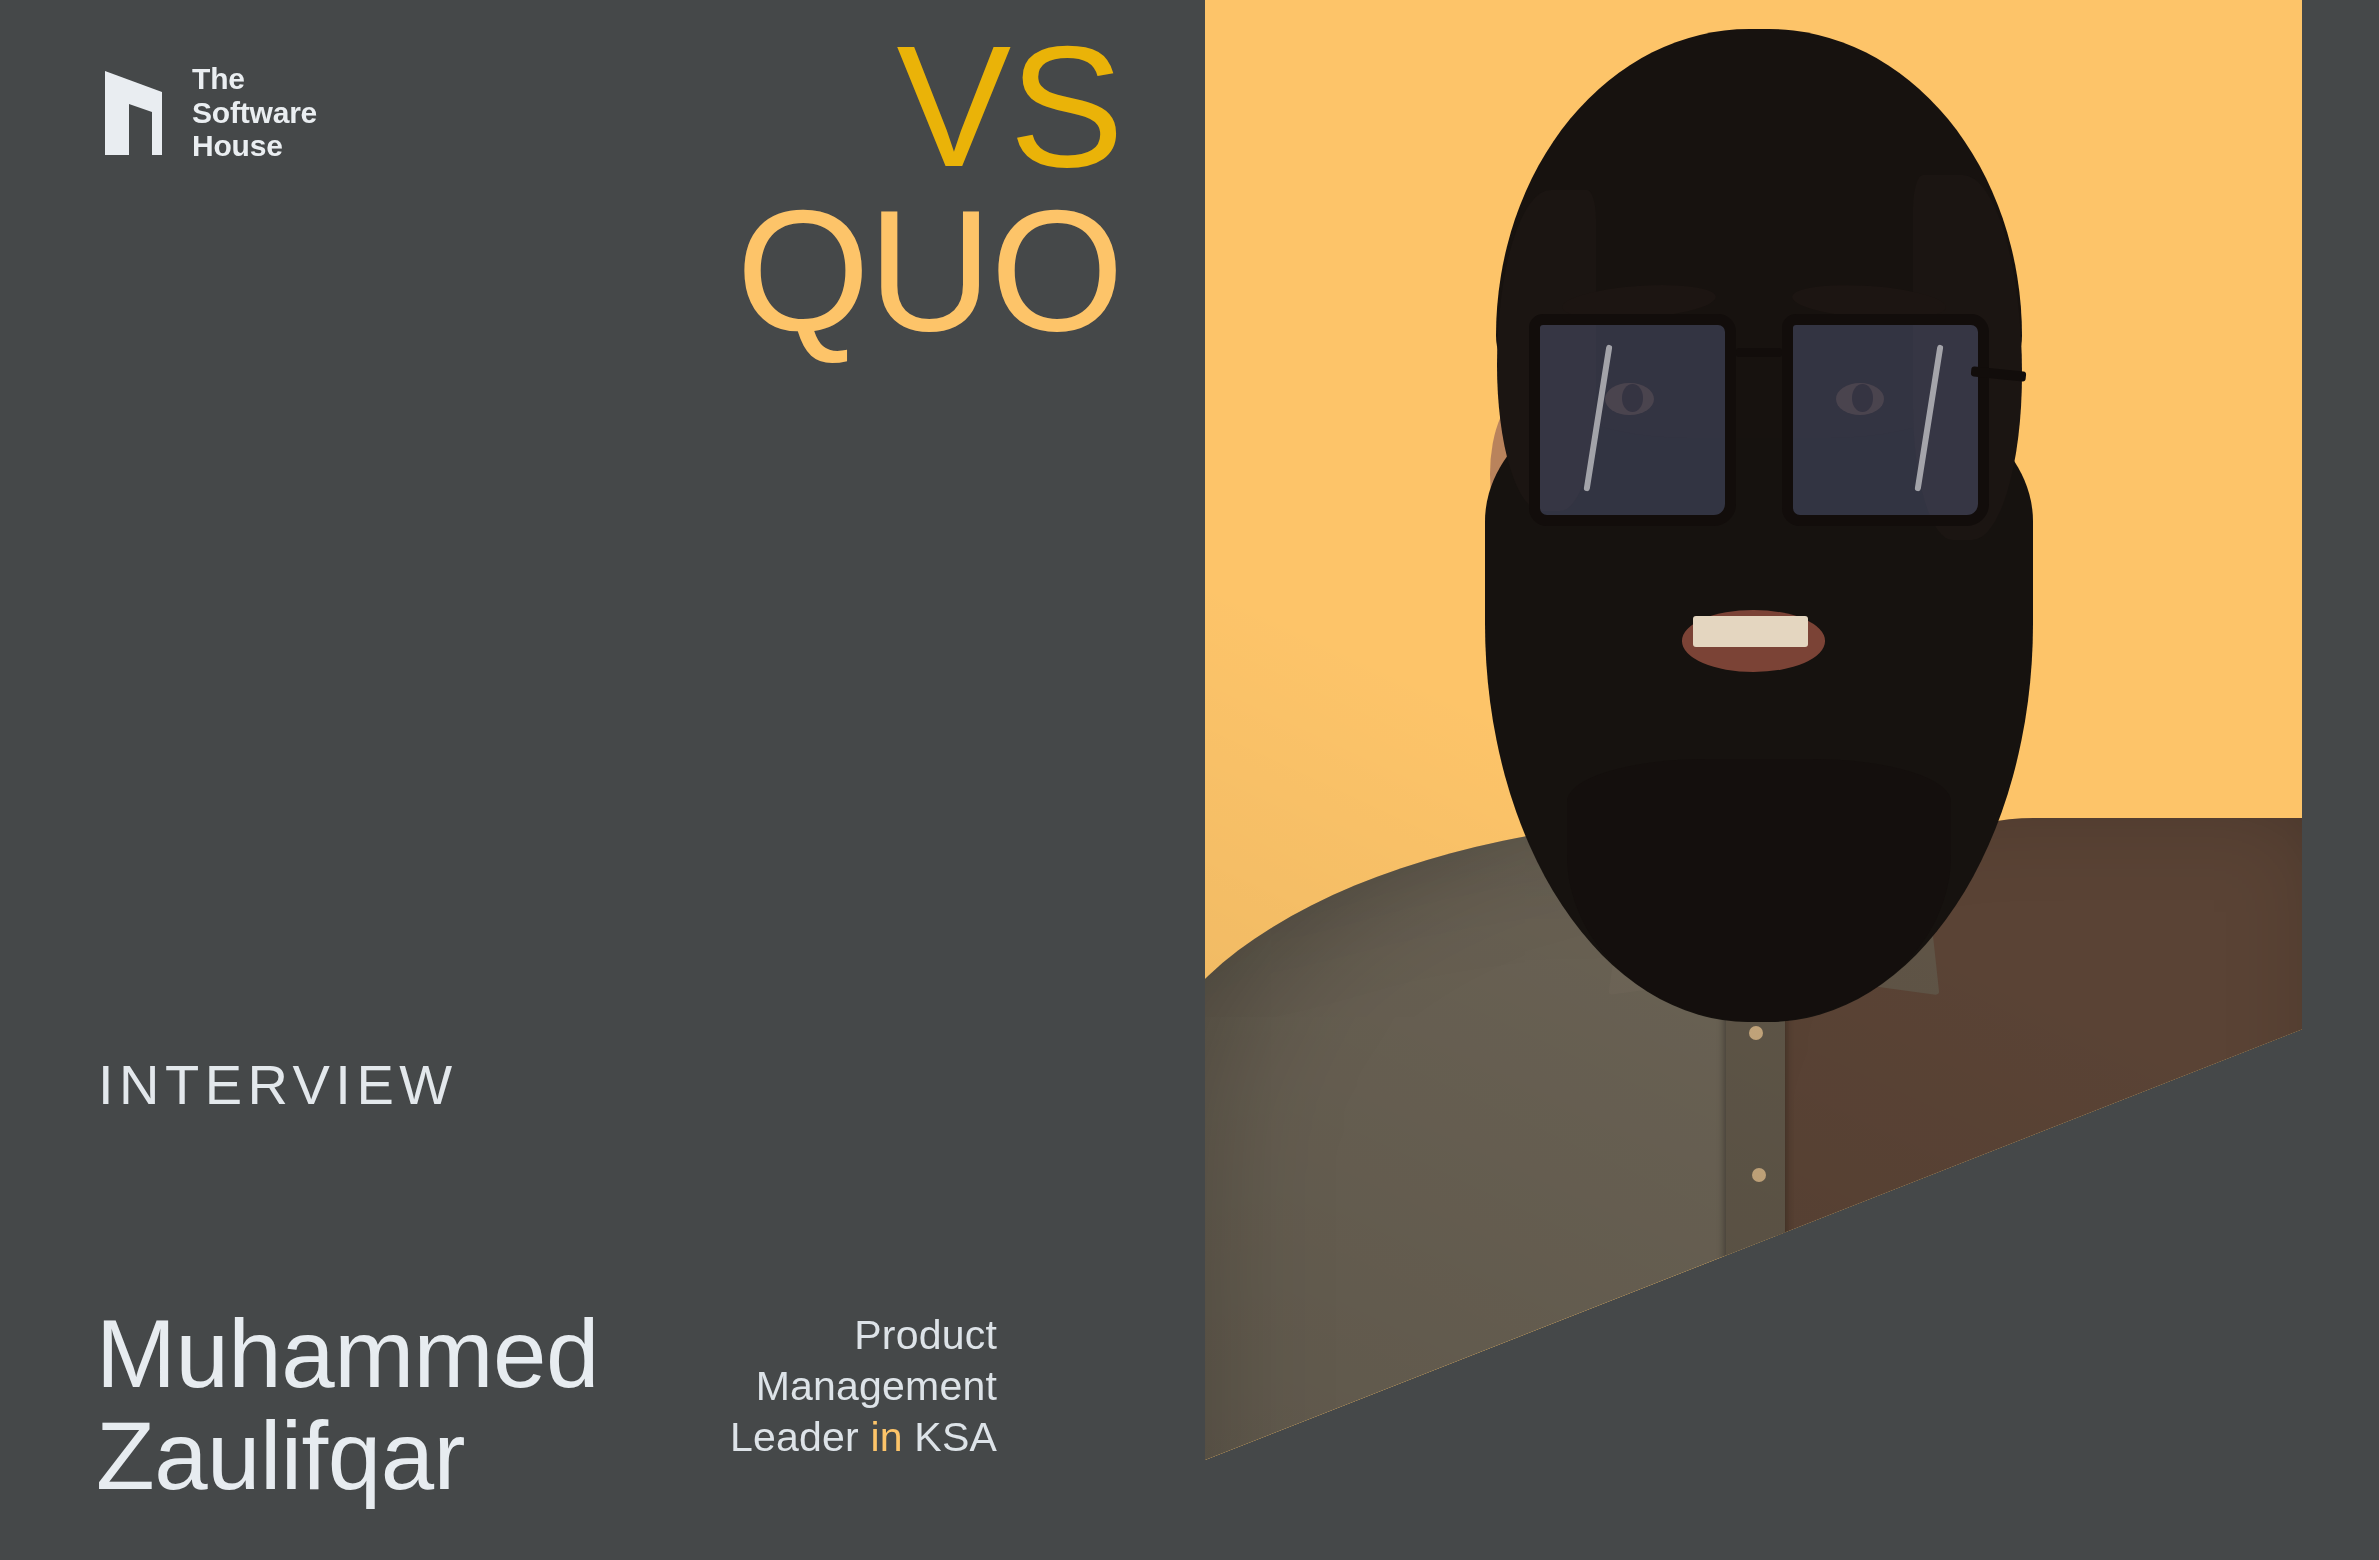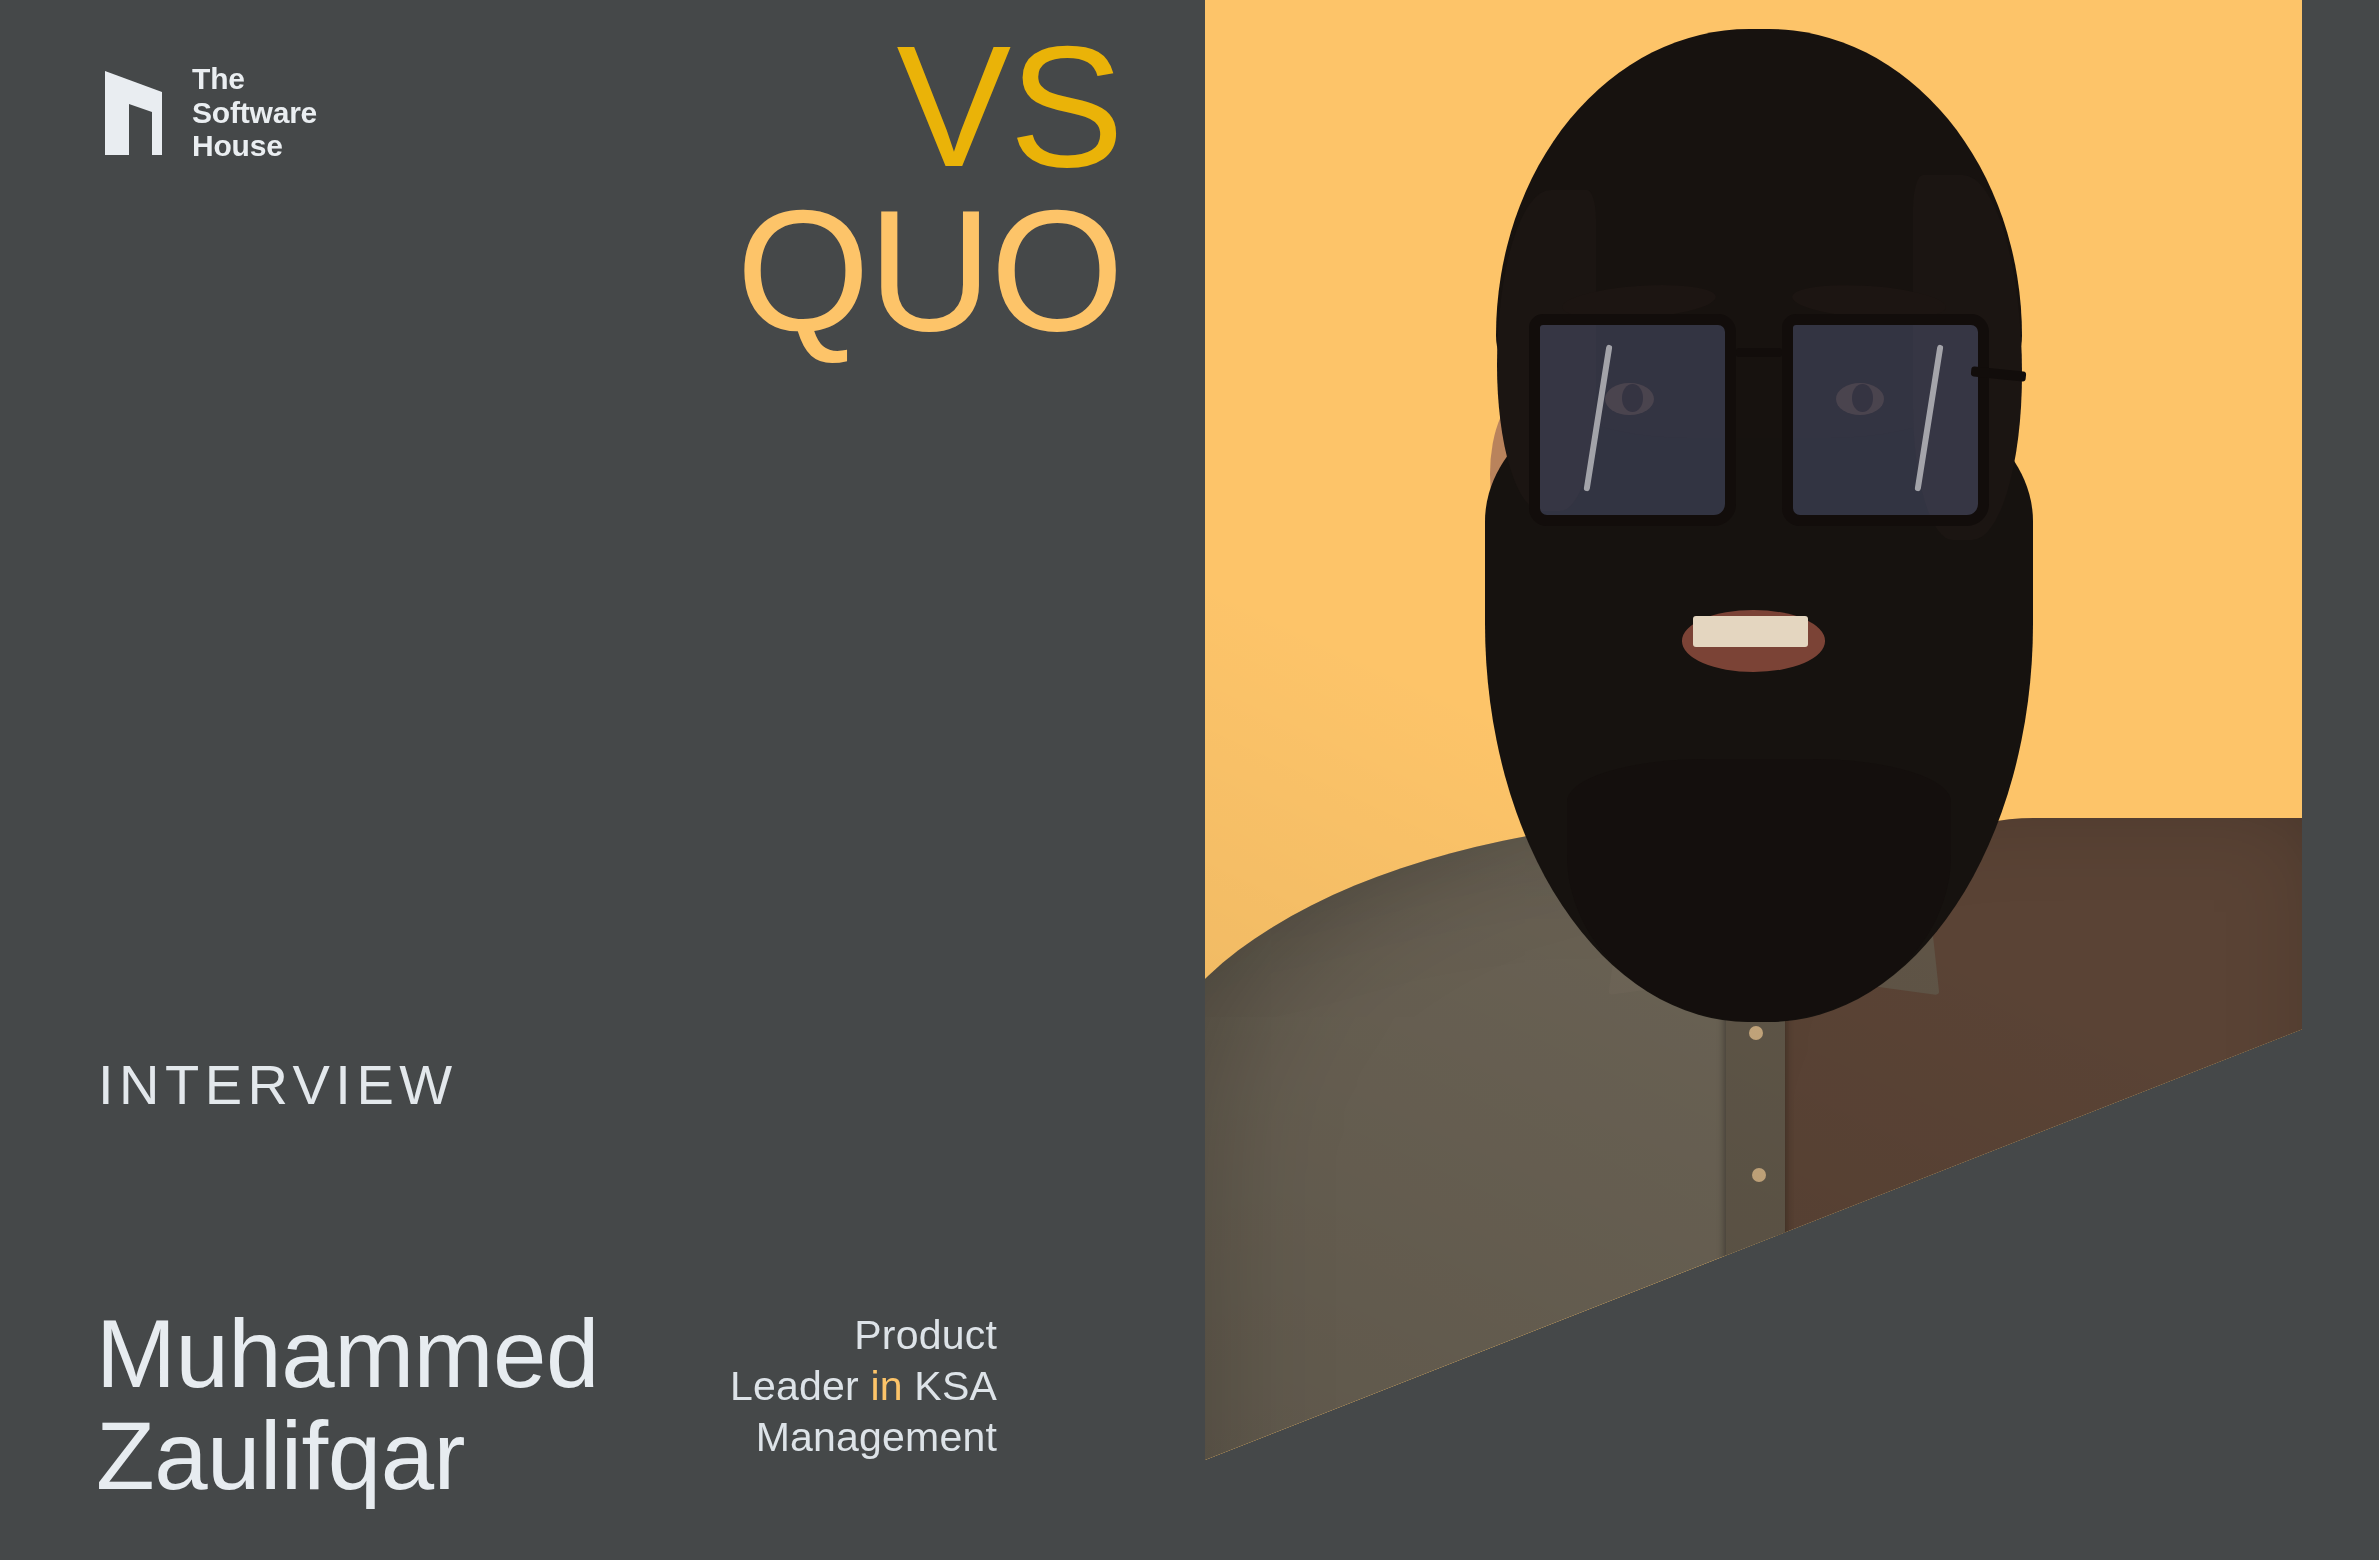--- a/index.html
+++ b/index.html
@@ -408,22 +408,22 @@
     <span class="headline-line hl-orange">QUO</span>
   </div>
 
   <div class="kicker">INTERVIEW</div>
 
   <div class="speaker-name">Muhammed
 Zaulifqar</div>
 
   <div class="role">
     <span class="role-line">Product</span>
+    <span class="role-line">Management</span>
     <span class="role-line"><span>Leader </span><span class="role-accent">in</span><span> KSA</span></span>
-    <span class="role-line">Management</span>
   </div>
 
   <div class="photo-panel">
     <div class="photo-bg"></div>
     <div class="portrait">
       <div class="shirt"></div>
       <div class="shirt-right"></div>
       <div class="neck"></div>
       <div class="placket"></div>
       <div class="button btn1"></div>

